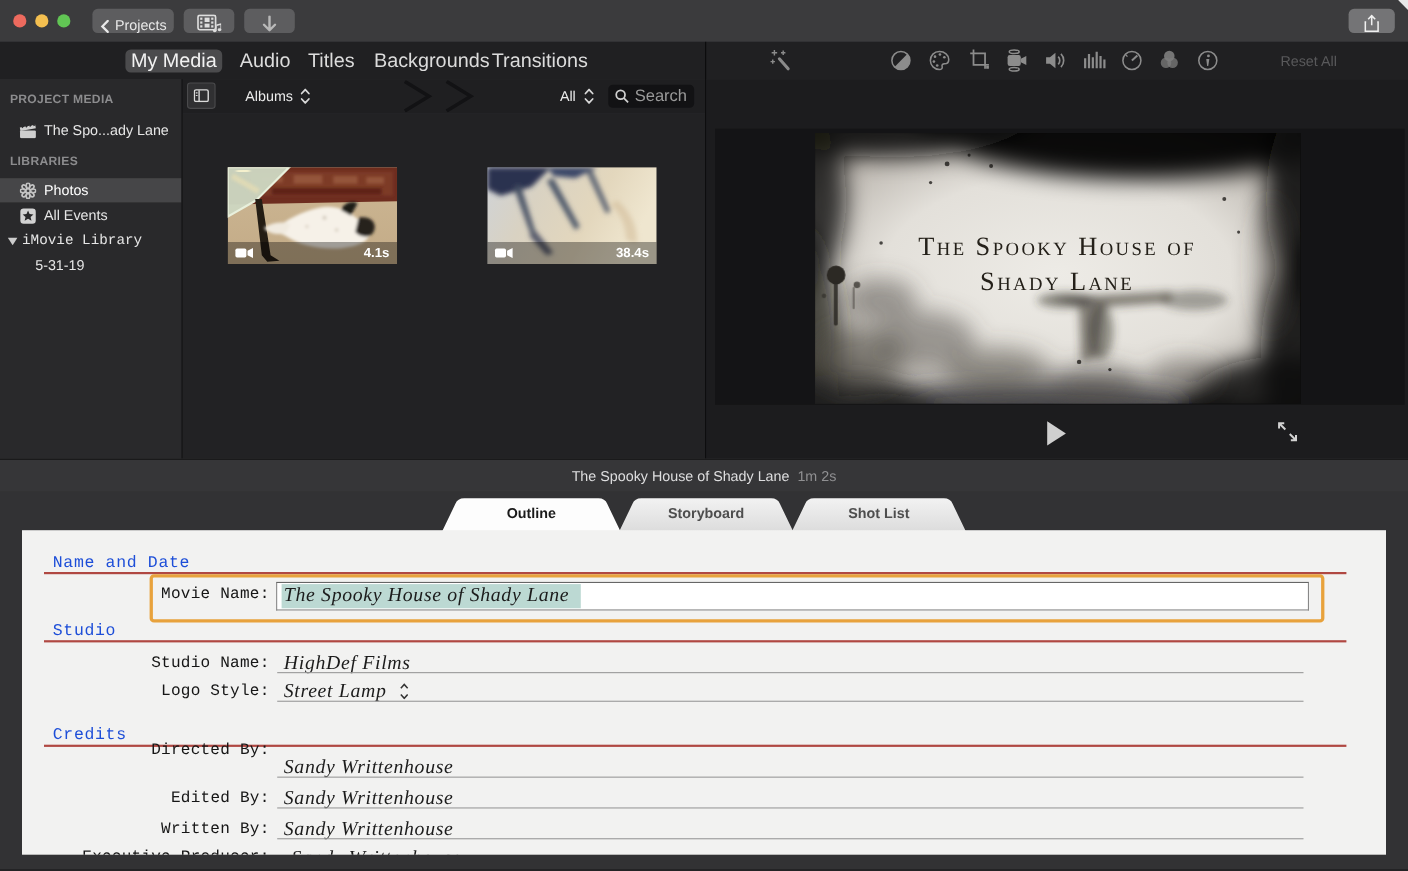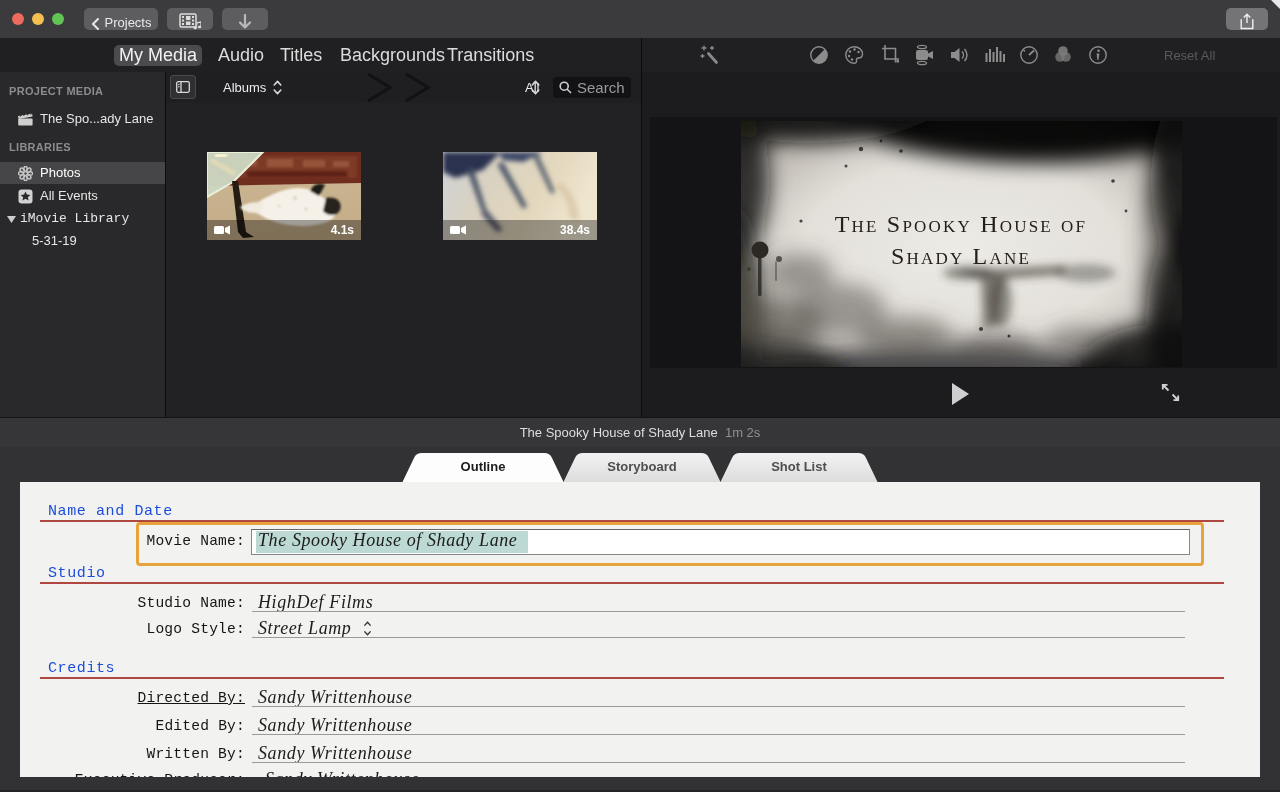--- a/index.html
+++ b/index.html
@@ -155,21 +155,21 @@
     </svg>
   </div>
   <div class="abs" style="left:57px; top:8px; color:#ececec; font-size:13px;">Albums</div>
   <svg class="abs" style="left:107px; top:8px;" width="9" height="15" viewBox="0 0 9 15">
     <path d="M1.2 5 L4.5 1.4 L7.8 5 M1.2 10 L4.5 13.6 L7.8 10" stroke="#d8d8d8" stroke-width="1.6" fill="none" stroke-linecap="round" stroke-linejoin="round"></path>
   </svg>
   <svg class="abs" style="left:200px; top:1px;" width="100" height="29" viewBox="0 0 100 29">
     <path d="M2 1 L24 14.5 L2 28" stroke="#121214" stroke-width="3.2" fill="none"></path>
     <path d="M40 1 L62 14.5 L40 28" stroke="#121214" stroke-width="3.2" fill="none"></path>
   </svg>
-  <div class="abs" style="left:343px; top:8px; color:#ececec; font-size:13px;margin-left:16px;">All</div>
+  <div class="abs" style="left:343px; top:8px; color:#ececec; font-size:13px;">All</div>
   <svg class="abs" style="left:365px; top:8px;" width="9" height="15" viewBox="0 0 9 15">
     <path d="M1.2 5 L4.5 1.4 L7.8 5 M1.2 10 L4.5 13.6 L7.8 10" stroke="#d8d8d8" stroke-width="1.6" fill="none" stroke-linecap="round" stroke-linejoin="round"></path>
   </svg>
   <div class="abs" style="left:387px; top:5px; width:78px; height:21px; background:#121214; border-radius:4px; overflow:hidden;">
     <svg class="abs" style="left:6px; top:4px;" width="13" height="13" viewBox="0 0 13 13">
       <circle cx="5.2" cy="5.2" r="4" fill="none" stroke="#cfcfcf" stroke-width="1.6"></circle>
       <line x1="8.2" y1="8.2" x2="12" y2="12" stroke="#cfcfcf" stroke-width="1.6"></line>
     </svg>
     <div class="abs" style="left:24px; top:2px; color:#9a9a9a; font-size:15px;">Search</div>
   </div>
@@ -449,21 +449,21 @@
     <div class="fline" style="top:129px;"></div>
     <div class="flabel" style="left:25px; top:139px;">Logo Style:</div>
     <div class="script abs" style="left:238px; top:136px;">Street Lamp</div>
     <svg class="abs" style="left:343px; top:139px;" width="9" height="15" viewBox="0 0 9 15">
       <path d="M1.4 4.6 L4.5 1.2 L7.6 4.6 M1.4 10.4 L4.5 13.8 L7.6 10.4" stroke="#333" stroke-width="1.4" fill="none"></path>
     </svg>
     <div class="fline" style="top:155px;"></div>
 
     <div class="heading" style="top:178px;">Credits</div>
     <div class="redrule" style="top:195px;"></div>
-    <div class="flabel" style="left:25px; top:208px;text-decoration:underline;">Directed By:</div>
+    <div class="flabel" style="left:25px; top:192px;">Directed By:</div>
     <div class="script abs" style="left:238px; top:205px;">Sandy Writtenhouse</div>
     <div class="fline" style="top:224px;"></div>
     <div class="flabel" style="left:25px; top:236px;">Edited By:</div>
     <div class="script abs" style="left:238px; top:233px;">Sandy Writtenhouse</div>
     <div class="fline" style="top:252px;"></div>
     <div class="flabel" style="left:25px; top:264px;">Written By:</div>
     <div class="script abs" style="left:238px; top:261px;">Sandy Writtenhouse</div>
     <div class="fline" style="top:280px;"></div>
     <div class="flabel" style="left:25px; top:290px;">Executive Producer:</div>
     <div class="script abs" style="left:245px; top:287px;">Sandy Writtenhouse</div>

